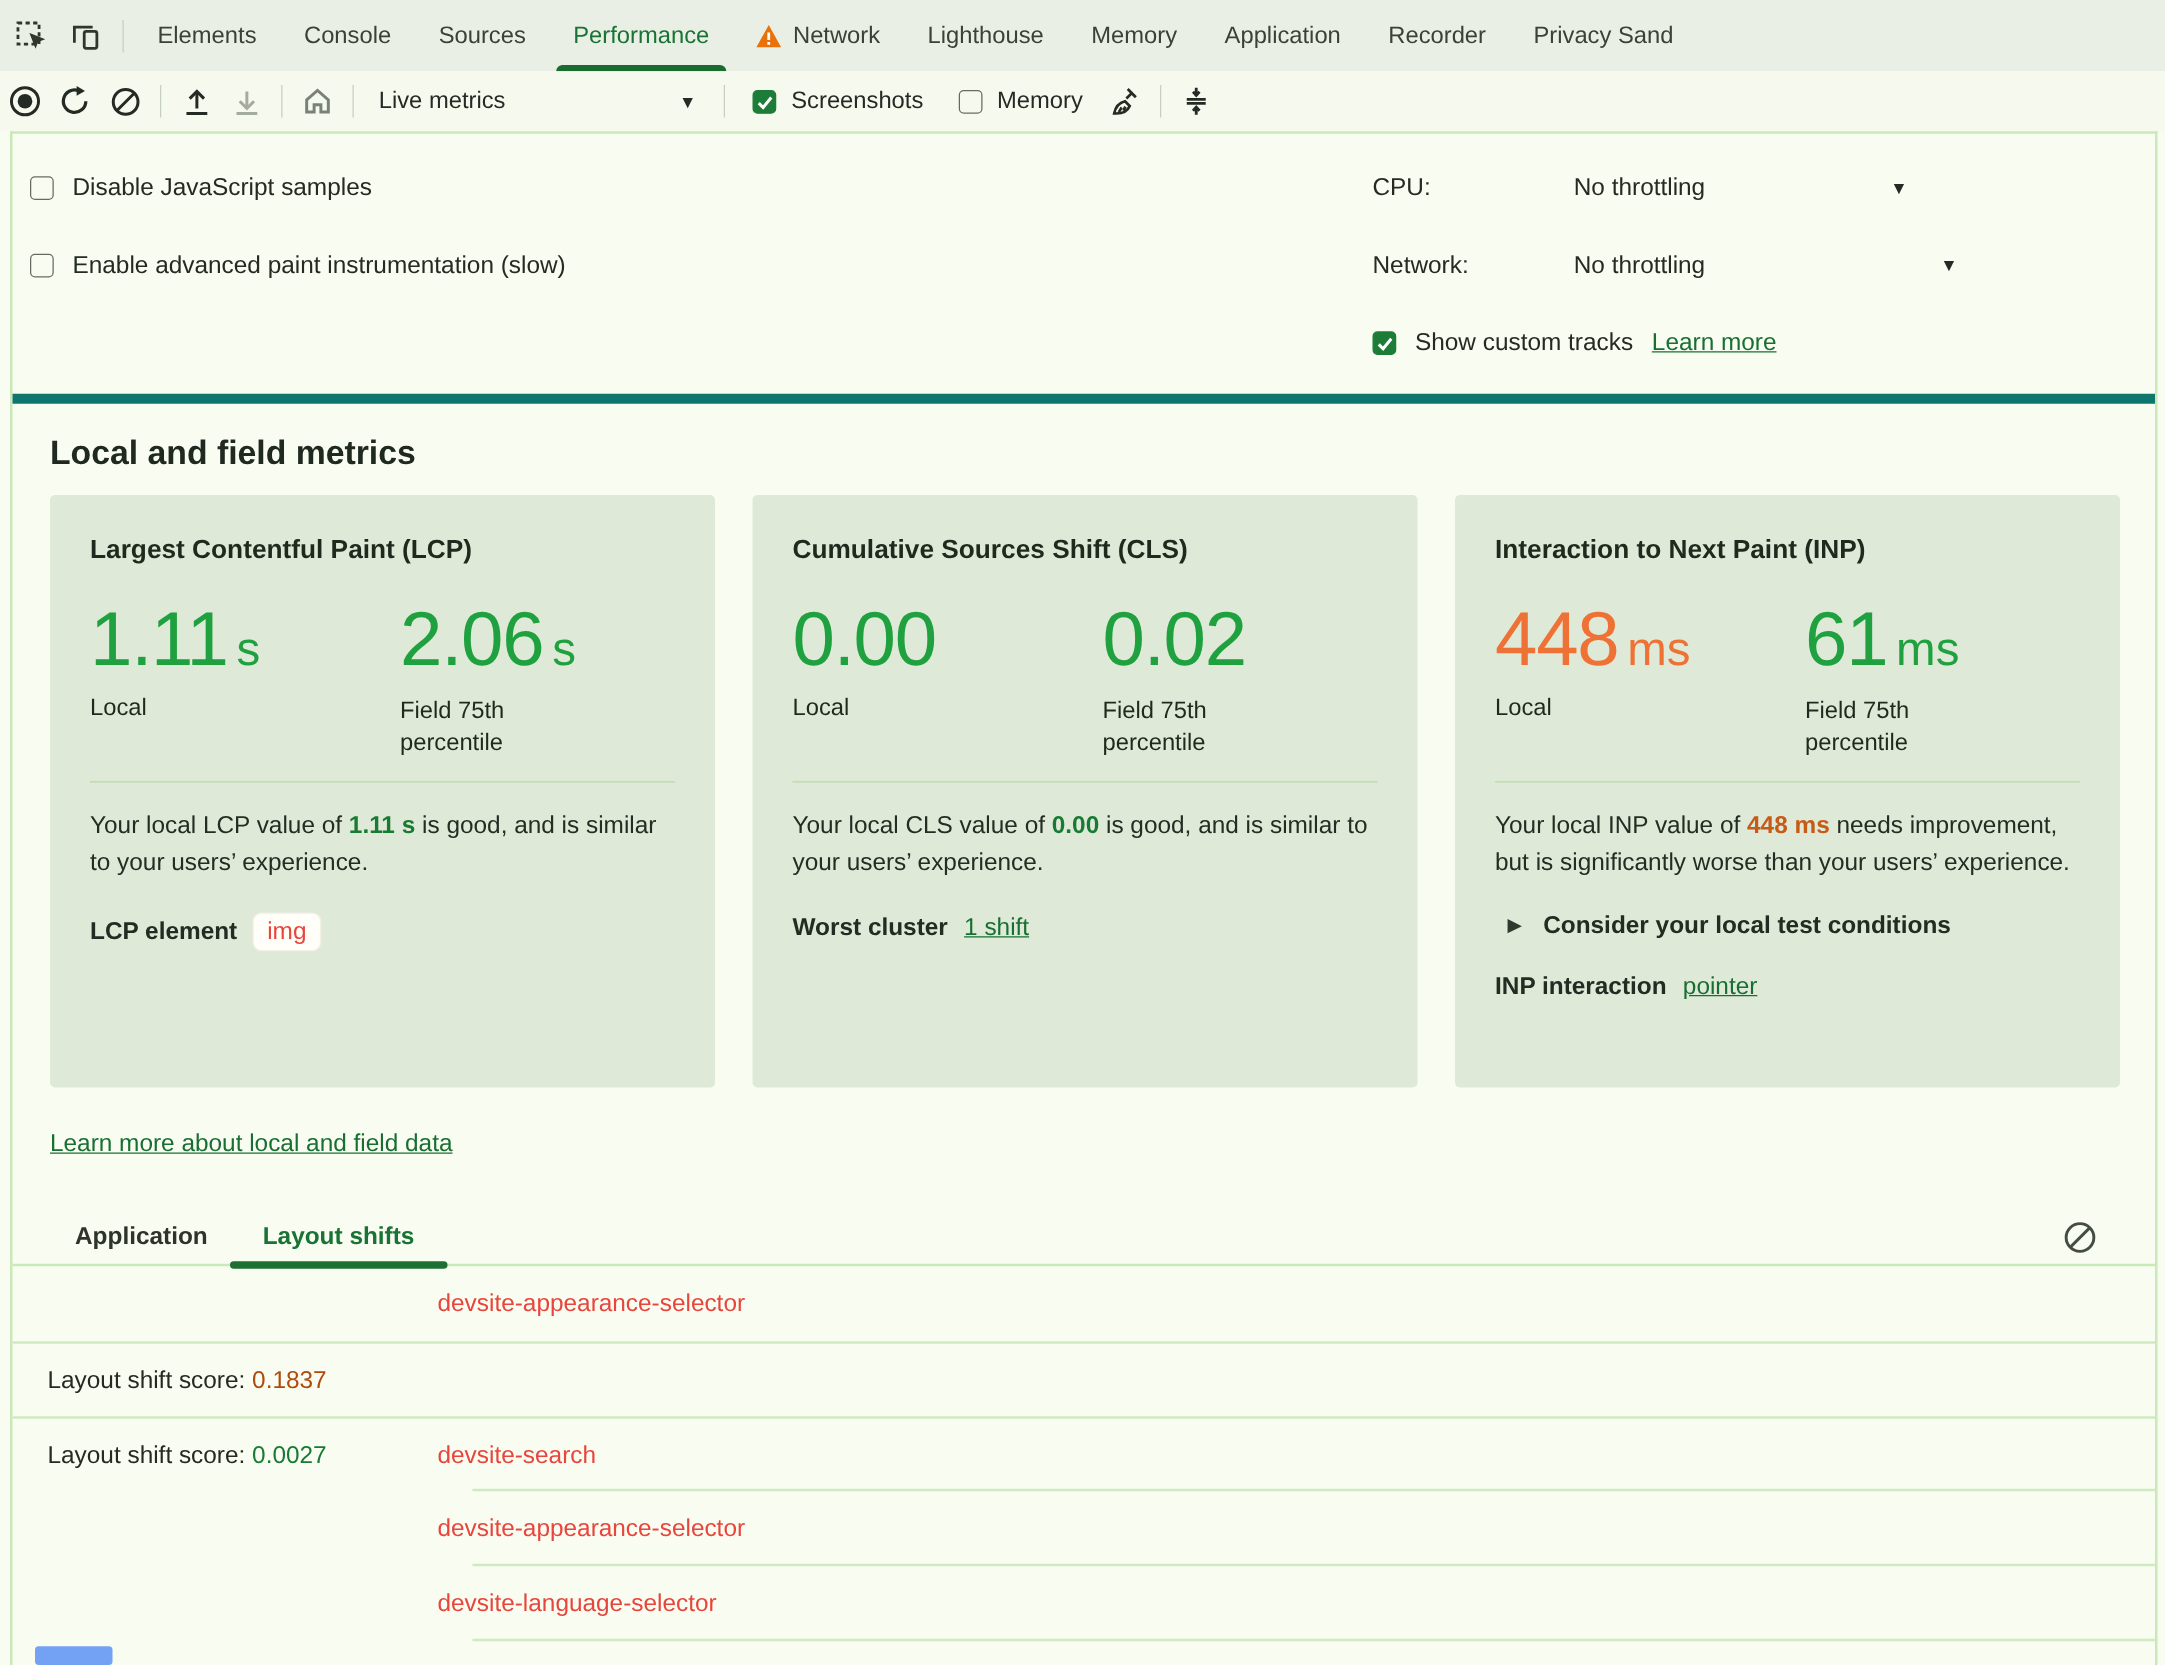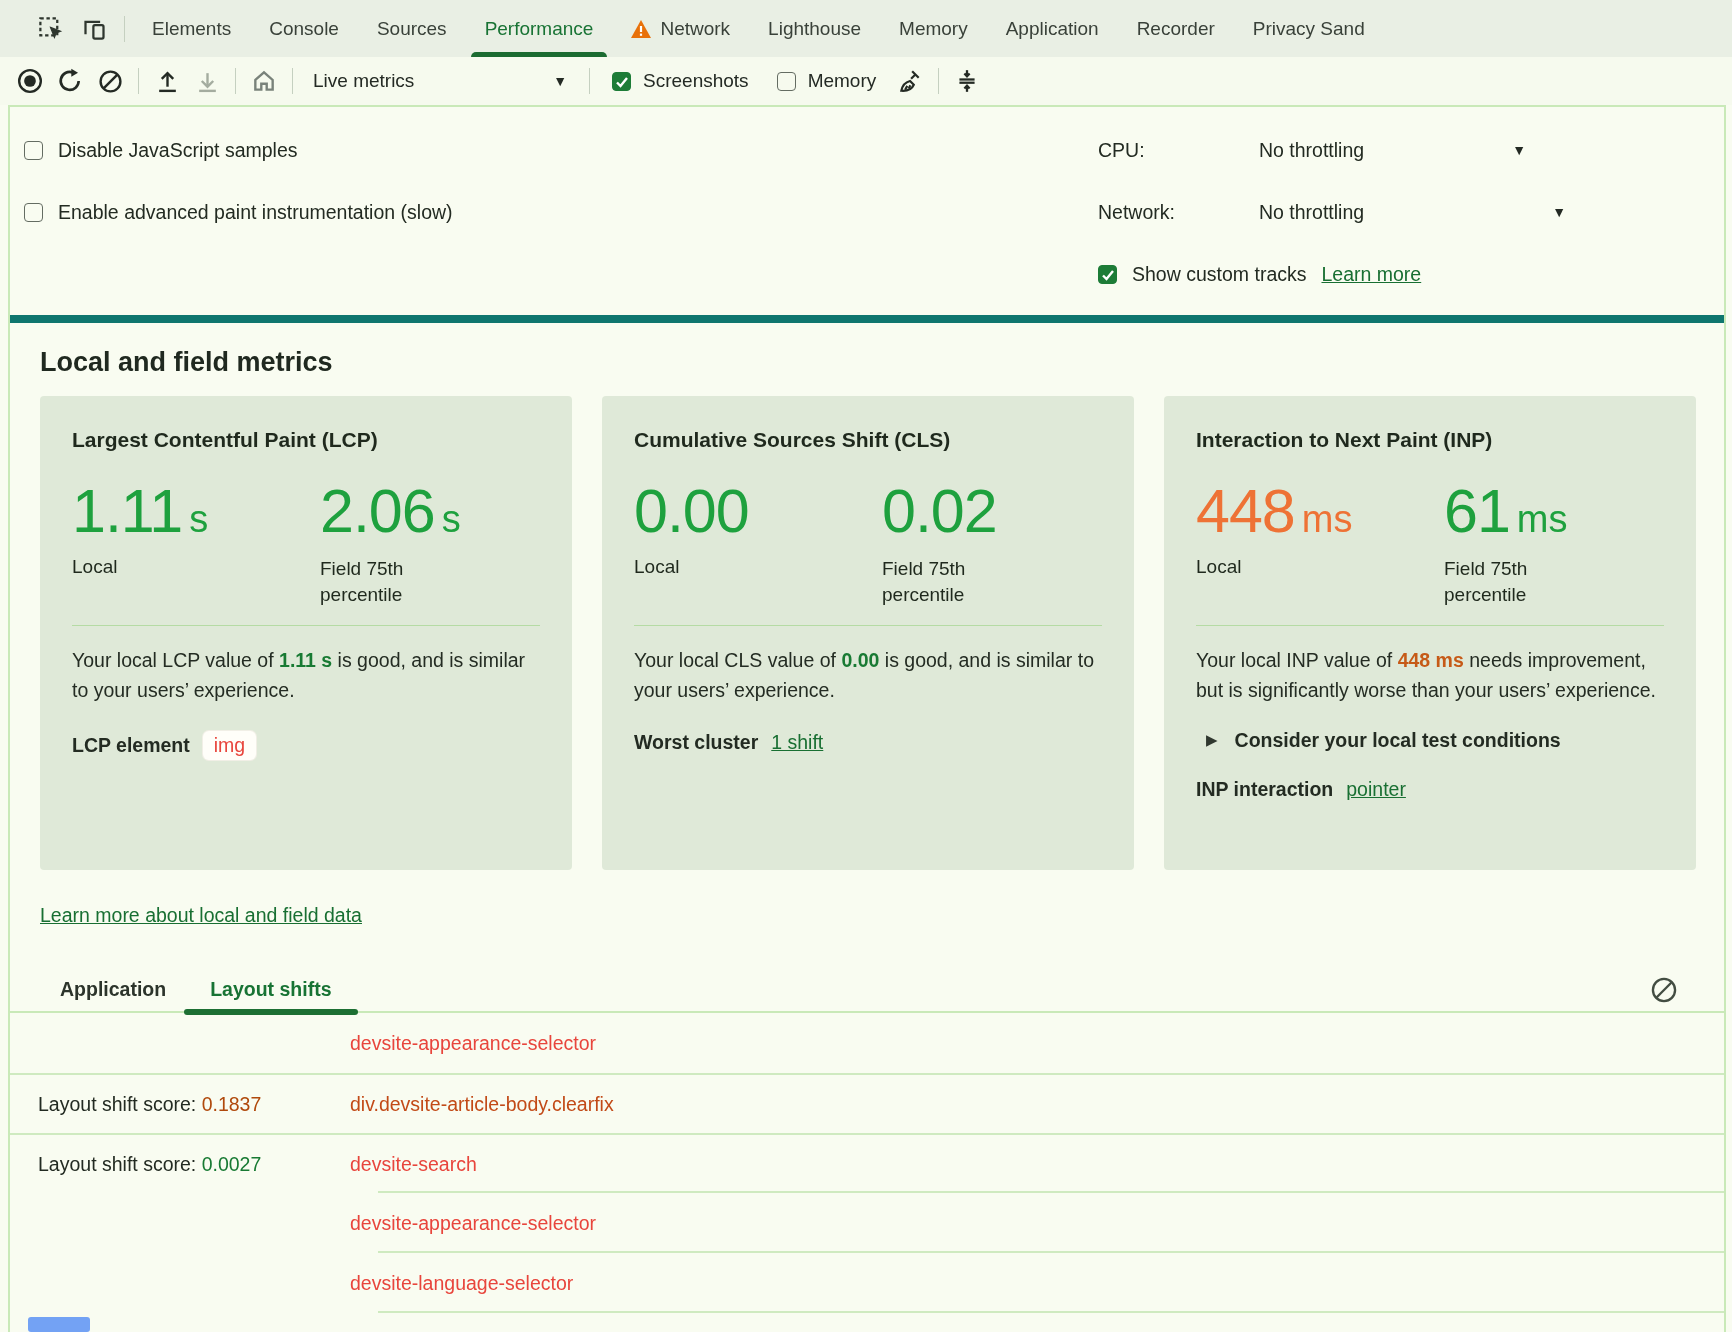--- a/index.html
+++ b/index.html
@@ -1,29 +1,29 @@
 <!DOCTYPE html>
 <html><head>
 <meta charset="utf-8">
 <style>
   * { margin:0; padding:0; box-sizing:border-box; }
   body { font-family:"Liberation Sans","DejaVu Sans",sans-serif; }
   .screen{position:relative;width:1732px;height:1332px;background:#f9fcf1;color:#232b22;overflow:hidden;}
 
   
-  .tabbar{height:57px;background:#e9efe4;display:flex;align-items:center;padding-left:28px;overflow:hidden;}
+  .tabbar{height:57px;background:#e9efe4;display:flex;align-items:center;padding-left:2px;overflow:hidden;}
   .tbicon{width:44px;height:40px;display:flex;align-items:center;justify-content:center;color:#2e362e;flex:0 0 auto;}
   .vdiv{width:1px;height:26px;background:#c5d0c0;margin:0 8px;flex:0 0 auto;}
   .tabs{display:flex;height:57px;flex:1 1 auto;overflow:hidden;}
   .tab{font-size:19px;color:#394139;padding:0 19px;height:57px;display:flex;align-items:center;gap:9px;position:relative;white-space:nowrap;flex:0 0 auto;}
   .tab.active{color:#187334;}
   .tab.active::after{content:"";position:absolute;left:5px;right:5px;bottom:0;height:5px;border-radius:5px 5px 0 0;background:#1b6b31;}
 
   
-  .toolbar{height:48px;display:flex;align-items:center;padding:0 10px;background:#f6faee;}
+  .toolbar{height:48px;display:flex;align-items:center;padding:0 0;background:#f6faee;}
   .tbtn{width:40px;height:40px;display:flex;align-items:center;justify-content:center;color:#242a24;flex:0 0 auto;}
   .tbtn.dim{color:#a4ac9f;}
   .tbtn.gray{color:#79827a;}
   .dropdown{display:flex;align-items:center;justify-content:space-between;font-size:19px;color:#242a24;width:280px;padding:0 14px 0 12px;height:40px;flex:0 0 auto;}
   .cbrow{display:flex;align-items:center;gap:12px;font-size:19px;color:#242a24;padding:0 14px;flex:0 0 auto;}
   .cb{width:19px;height:19px;border:1.5px solid #646c62;border-radius:4px;background:transparent;position:relative;flex:0 0 auto;}
   .cb.on{background:#1d7c37;border-color:#1d7c37;}
   .cb svg{position:absolute;left:1px;top:1px;display:none;}
   .cb.on svg{display:block;}
 
@@ -327,21 +327,20 @@
             </svg>
         </span>
       </div>
 
       <div class="logrow">
         <span class="c1"></span>
         <span class="c2" style="color: rgb(232, 69, 60);">devsite-appearance-selector</span>
       </div>
       <div class="logrow full">
         <span class="c1"><span>Layout shift score: </span><span class="score" style="color: rgb(176, 73, 12);">0.1837</span></span>
-        <span class="c2" style="color: rgb(194, 74, 23);">div.devsite-article-body.clearfix</span>
       </div>
       <div class="logrow full">
         <span class="c1"><span>Layout shift score: </span><span class="score" style="color: rgb(24, 122, 51);">0.0027</span></span>
         <span class="c2" style="color: rgb(232, 69, 60);">devsite-search</span>
       </div>
       <div class="logrow partial">
         <span class="c1"></span>
         <span class="c2" style="color: rgb(232, 69, 60);">devsite-appearance-selector</span>
       </div>
       <div class="logrow partial">

